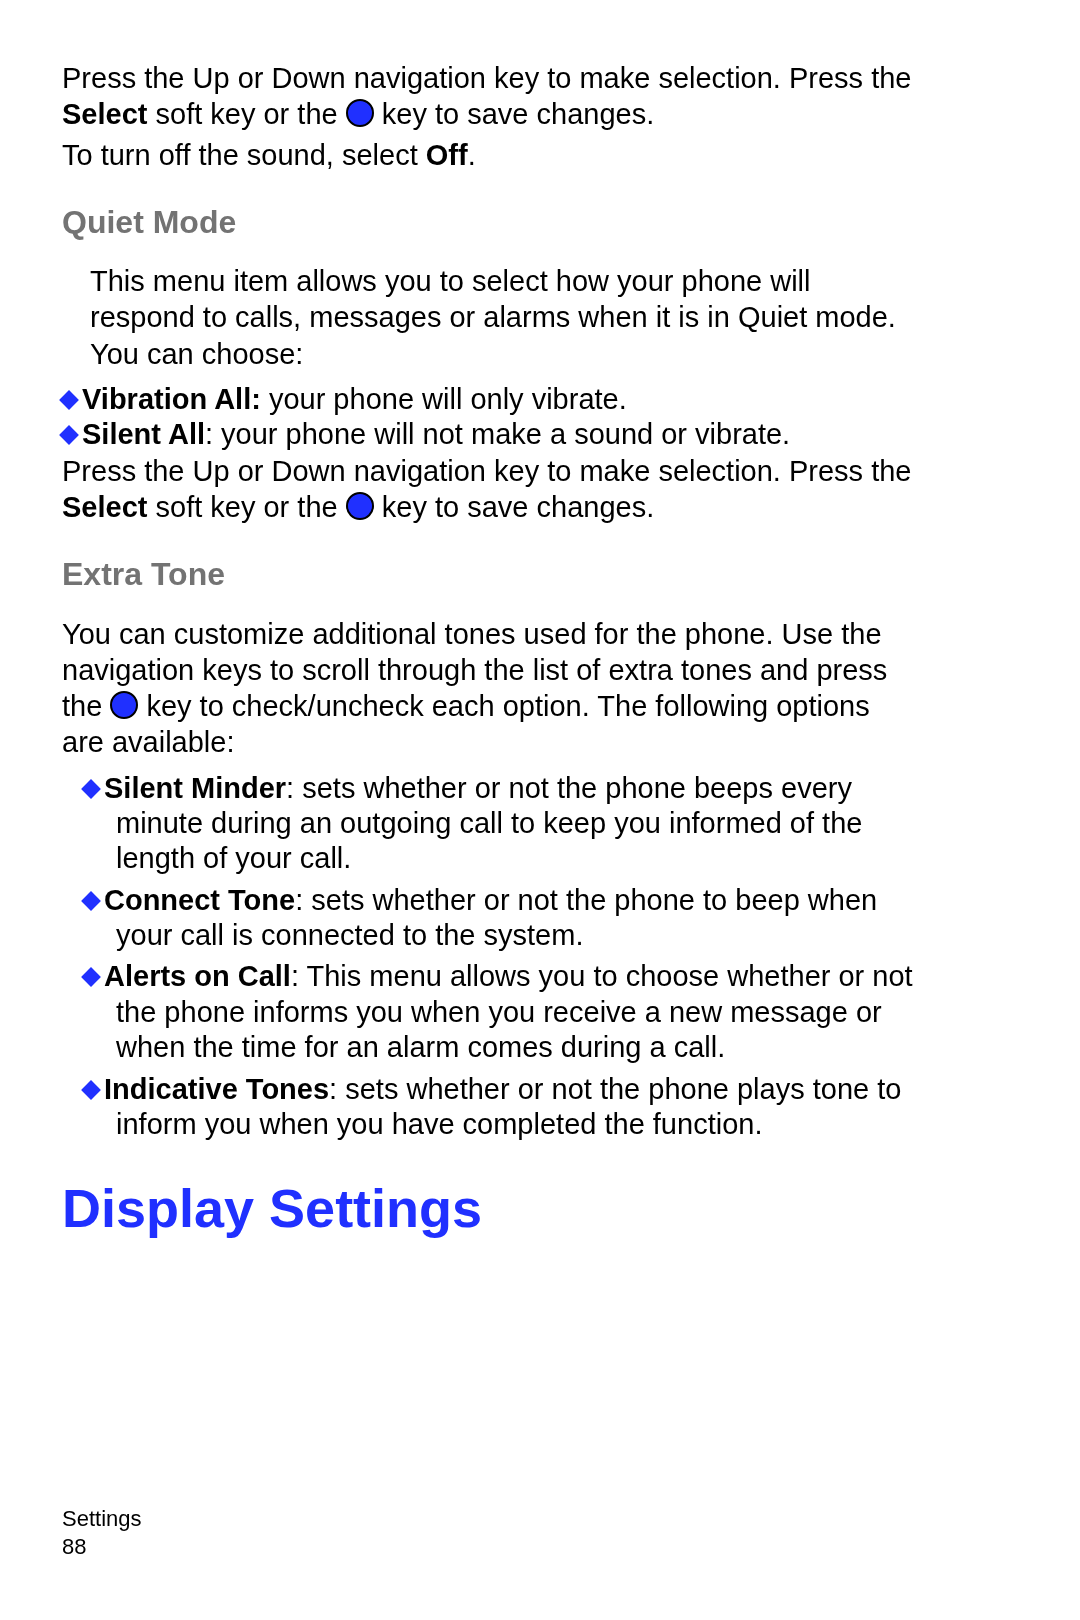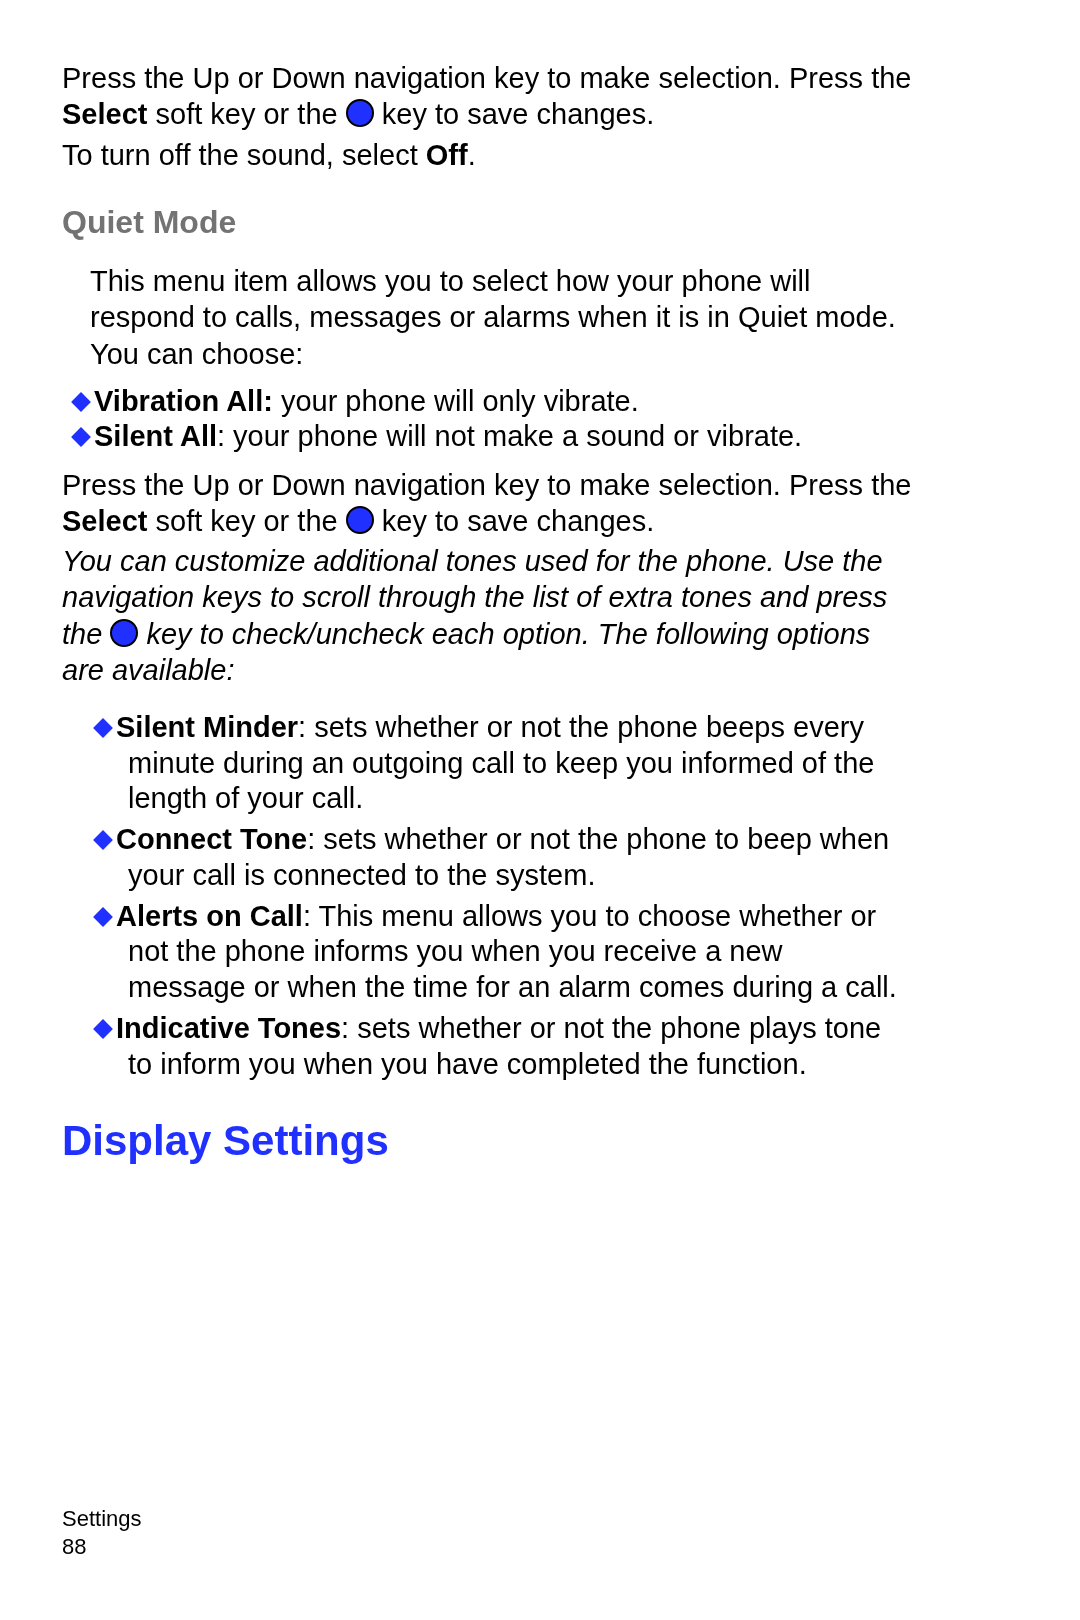--- a/index.html
+++ b/index.html
@@ -23,21 +23,21 @@
     line-height: 1.25;
     margin: 0 0 4px 0;
   }
   .subhead {
     font-size: 32px;
     color: #737373;
     margin: 30px 0 22px 0;
     line-height: 1.2;
   }
   .section-head {
-    font-size: 42px;
+    font-size: 54px;
     color: #2030ff;
     margin: 34px 0 6px 0;
     line-height: 1.2;
   }
   .bold { font-weight: bold; }
   .okkey {
     display: inline-block;
     width: 24px;
     height: 24px;
     border-radius: 50%;
@@ -50,21 +50,21 @@
     width: 14px;
     height: 14px;
     background: #2030ff;
     transform: rotate(45deg);
     margin-right: 6px;
     vertical-align: 2px;
   }
   ul.bullets {
     list-style: none;
     padding: 0 0 0 0;
-    margin: 12px;
+    margin: 0;
   }
   ul.bullets > li {
     font-size: 29px;
     line-height: 1.22;
     padding-left: 54px;
     text-indent: -32px;
     margin: 0 0 6px 0;
   }
   ul.bullets.tight > li {
     padding-left: 30px;
@@ -102,22 +102,23 @@
     </li>
     <li>
       <span class="diamond"></span><span class="bold">Silent All</span><span>: your phone will not make a sound or vibrate.</span>
     </li>
   </ul>
 
   <p class="body-text">
     <span>Press the Up or Down navigation key to make selection. Press the </span><span class="bold">Select</span><span> soft key or the </span><span class="okkey"></span><span> key to save changes.</span>
   </p>
 
+  <h3 class="subhead">Extra Tone</h3>
 
-  <p class="body-text" style="margin-bottom:22px;font-style:italic;">
+  <p class="body-text" style="margin-bottom:10px;">
     <span>You can customize additional tones used for the phone. Use the navigation keys to scroll through the list of extra tones and press the </span><span class="okkey"></span><span> key to check/uncheck each option. The following options are available:</span>
   </p>
 
   <ul class="bullets">
     <li>
       <span class="diamond"></span><span class="bold">Silent Minder</span><span>: sets whether or not the phone beeps every minute during an outgoing call to keep you informed of the length of your call.</span>
     </li>
     <li>
       <span class="diamond"></span><span class="bold">Connect Tone</span><span>: sets whether or not the phone to beep when your call is connected to the system.</span>
     </li>

